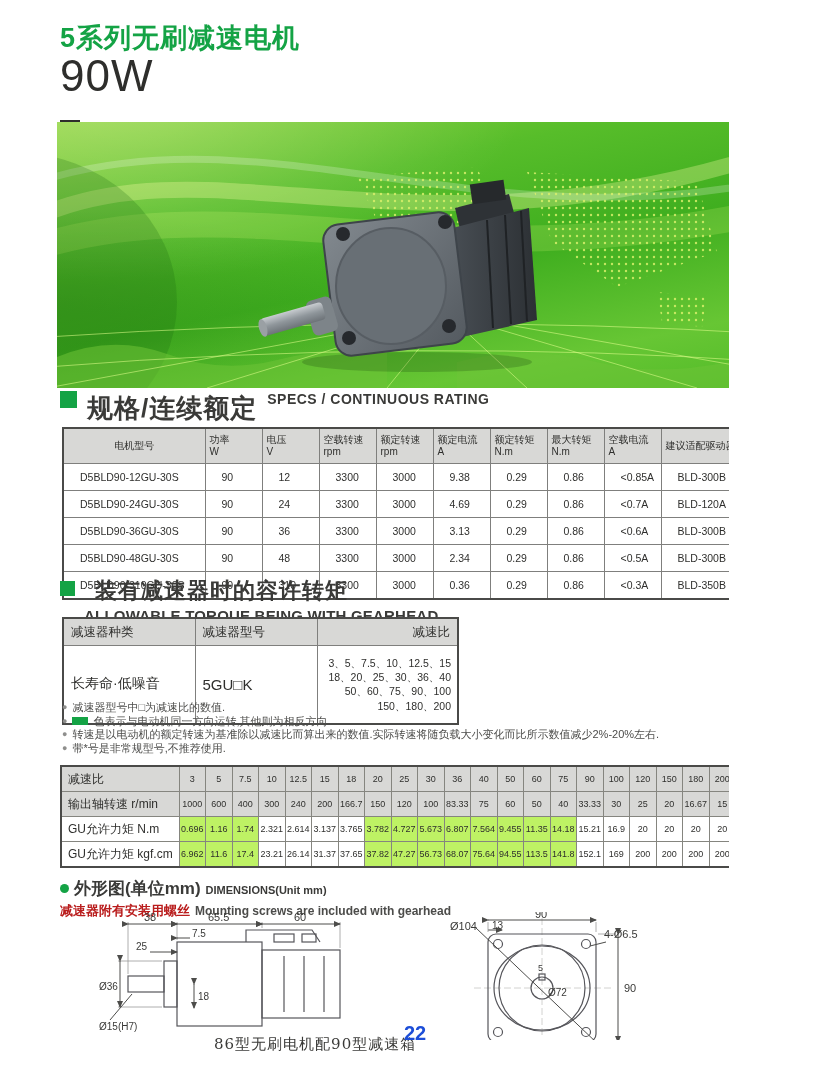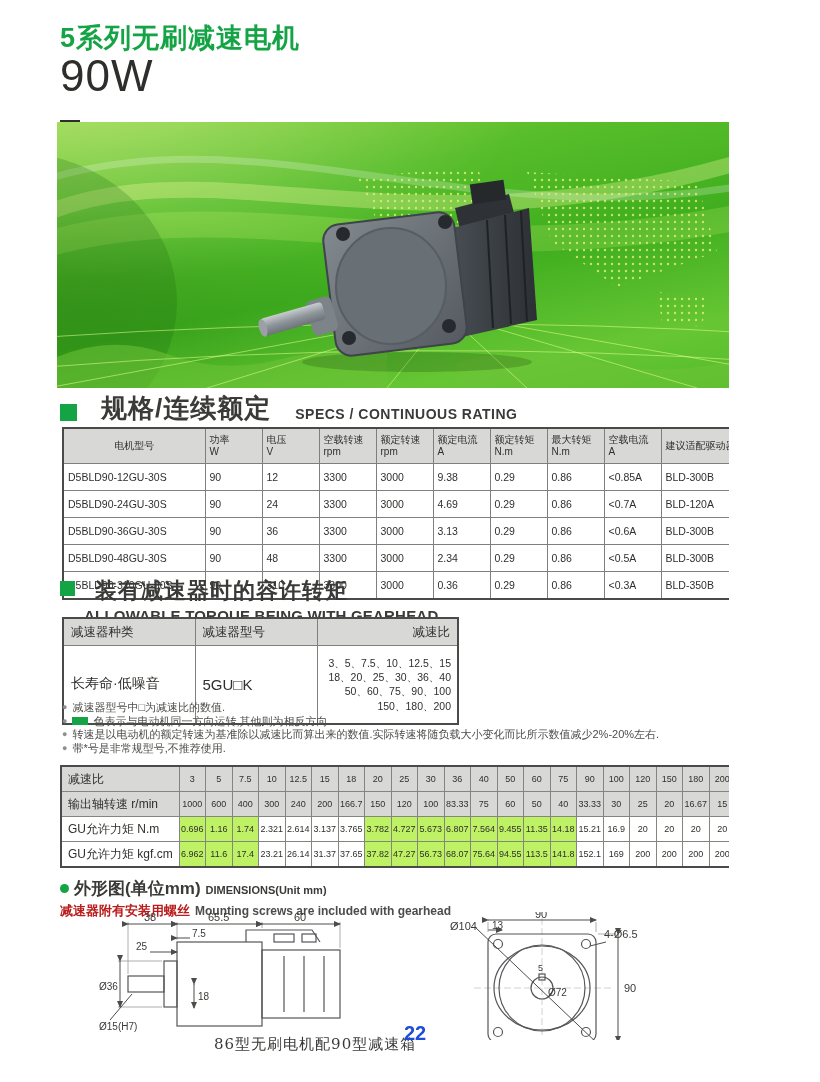--- a/index.html
+++ b/index.html
@@ -15,37 +15,37 @@
 
   
   .banner{position:absolute;left:57px;top:122px;width:706px;height:266px;overflow:hidden;
     background:
       radial-gradient(ellipse at 8% -10%, rgba(255,255,210,.30), transparent 45%),
       radial-gradient(ellipse at -8% 70%, rgba(20,90,10,.25), transparent 38%),
       linear-gradient(168deg,#86d13b 0%,#57bd2a 28%,#3fae1f 55%,#67c634 82%,#52bb28 100%);}
   .banner svg{display:block;width:706px;height:266px;}
 
   
-  .sec-head{position:absolute;display:flex;align-items:flex-end;gap:24px;}
+  .sec-head{position:absolute;display:flex;align-items:flex-start;gap:10px;}
   .sec-square{width:17px;height:17px;background:#14a345;margin-bottom:5px;}
   .sec-zh{font-size:26px;font-weight:bold;color:#3a3a38;letter-spacing:1px;}
   .sec-en{font-size:14px;font-weight:bold;color:#3a3a38;margin-bottom:4px;letter-spacing:.5px;}
   .sec2-wrap{position:absolute;left:60px;top:576px;}
   .sec2-line1{display:flex;align-items:center;gap:20px;}
   .sec2-zh{font-size:22px;font-weight:bold;color:#3a3a38;letter-spacing:1px;}
   .sec2-en{font-size:15px;font-weight:bold;color:#3a3a38;margin:1px 0 0 24px;letter-spacing:.2px;}
 
   
   table{border-collapse:collapse;}
   .spec-table{position:absolute;left:62px;top:427px;width:700px;table-layout:fixed;border:2px solid #4a4a48;}
   .spec-table th,.spec-table td{border:1px solid #7f7f7d;}
   .spec-table th{background:#d8d8d6;font-weight:normal;text-align:left;vertical-align:middle;
     padding:2px 4px;height:30px;font-size:10px;line-height:1.25;color:#2f2f2d;}
   .spec-table th.c0{text-align:center;}
-  .spec-table td{font-size:10.5px;padding:2px 4px;height:22px;color:#2f2f2d;}
+  .spec-table td{font-size:10.5px;padding:2px 16px;height:22px;color:#2f2f2d;}
   .l2:empty{display:none;}
 
   
   .gear-table{position:absolute;left:62px;top:617px;width:397px;table-layout:fixed;border:2px solid #4a4a48;}
   .gear-table th,.gear-table td{border:1px solid #7f7f7d;}
   .gear-table th{background:#d8d8d6;font-weight:normal;text-align:left;font-size:12.5px;
     padding:4px 7px;height:18px;color:#2f2f2d;}
   .gear-table th.r{text-align:right;}
   .gear-table td{vertical-align:middle;color:#2f2f2d;}
   .gear-table td.t1{font-size:14px;padding:4px 7px;}

